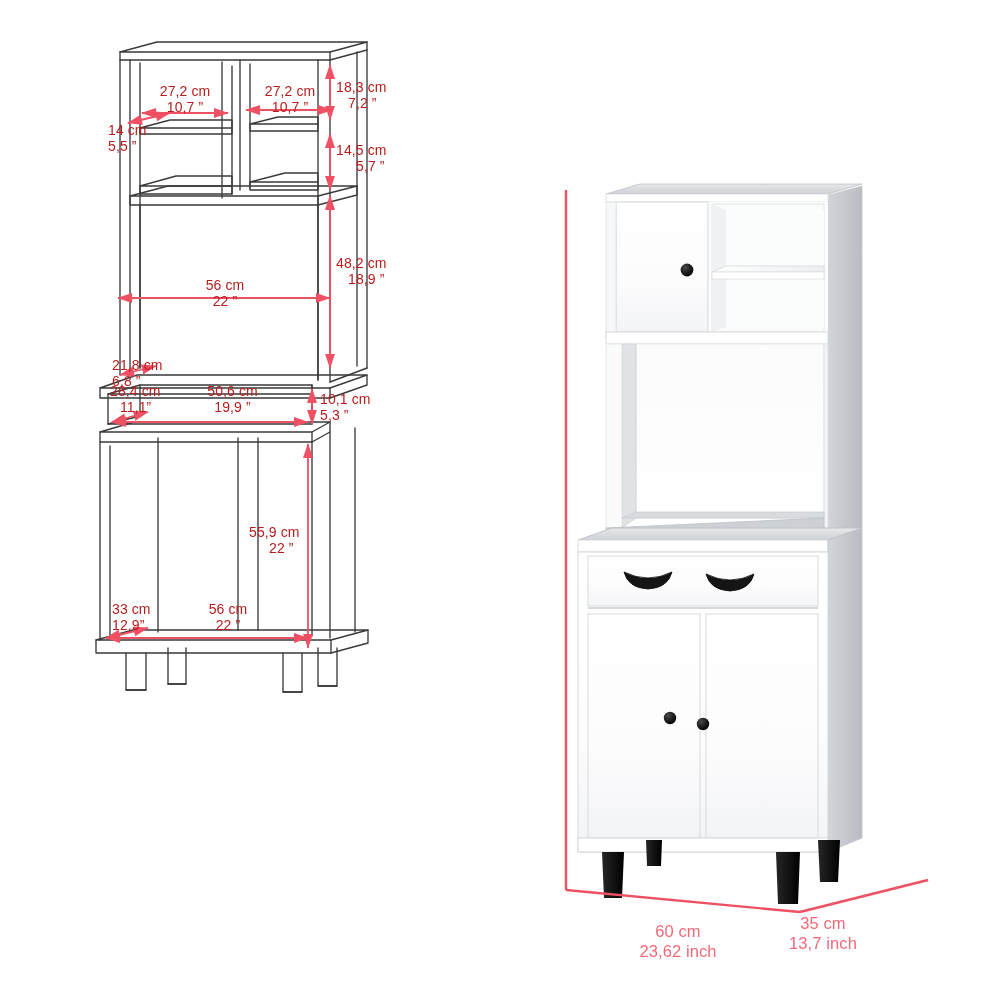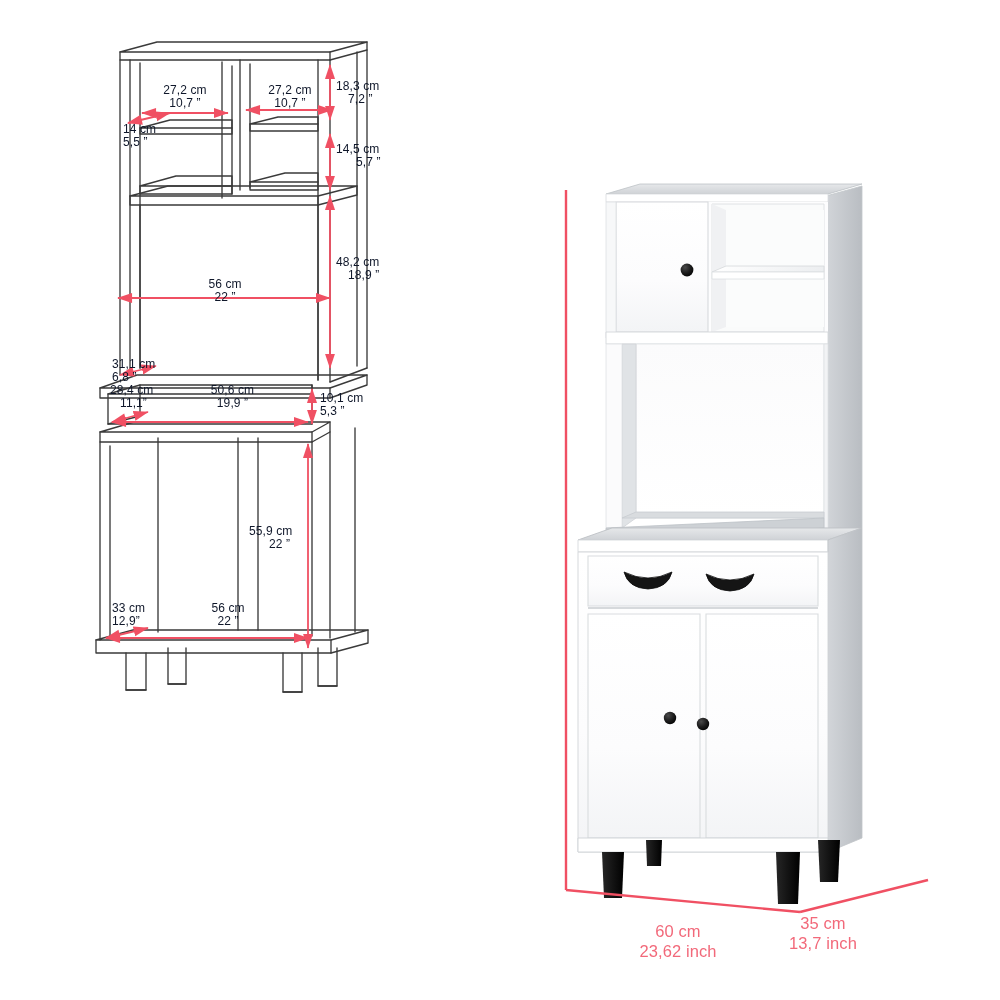--- a/index.html
+++ b/index.html
@@ -23,23 +23,23 @@
   }
   svg.layer {
     position: absolute;
     left: 0; top: 0;
     width: 1000px;
     height: 1000px;
     overflow: visible;
   }
   .dim-label {
     position: absolute;
-    color: #0f172a;
+    color: #b91c1c;
     font-family: "Liberation Sans", "DejaVu Sans", sans-serif;
-    font-size: 12px;
+    font-size: 14px;
     line-height: 1.12;
     white-space: pre;
     letter-spacing: 0.1px;
     pointer-events: none;
   }
   .dim-label.center { text-align: center; }
   .dim-label.left   { text-align: left; }
   .dim-label.big {
     font-size: 16.5px;
     color: #f2697a;
@@ -188,31 +188,31 @@
       <line x1="106" y1="638" x2="148" y2="628" marker-start="url(#arS)" marker-end="url(#ar)"></line>
 
       <line x1="106" y1="638" x2="308" y2="638" marker-start="url(#arS)" marker-end="url(#ar)"></line>
     </g>
   </svg>
 
   <div class="dim-label center" style="left:140px; top:84px; width:90px;"><span>27,2 cm</span><br><span>10,7 ”</span></div>
 
   <div class="dim-label center" style="left:245px; top:84px; width:90px;"><span>27,2 cm</span><br><span>10,7 ”</span></div>
 
-  <div class="dim-label left" style="left:108px; top:123px; width:90px;margin-left:15px;"><span>14 cm</span><br><span>5,5 ”</span></div>
+  <div class="dim-label left" style="left:108px; top:123px; width:90px;"><span>14 cm</span><br><span>5,5 ”</span></div>
 
   <div class="dim-label left" style="left:336px; top:80px; width:90px;"><span>18,3 cm</span><br><span style="margin-left:12px;">7,2 ”</span></div>
 
   <div class="dim-label left" style="left:336px; top:143px; width:90px;"><span>14,5 cm</span><br><span style="margin-left:20px;">5,7 ”</span></div>
 
   <div class="dim-label center" style="left:180px; top:278px; width:90px;"><span>56 cm</span><br><span>22 ”</span></div>
 
   <div class="dim-label left" style="left:336px; top:256px; width:95px;"><span>48,2 cm</span><br><span style="margin-left:12px;">18,9 ”</span></div>
 
-  <div class="dim-label left" style="left:112px; top:358px; width:95px;"><span>31,1 cm</span><br><span>6,8 ”</span></div>
+  <div class="dim-label left" style="left:112px; top:358px; width:95px;"><span>21,8 cm</span><br><span>6,8 ”</span></div>
 
   <div class="dim-label left" style="left:110px; top:384px; width:95px;"><span>28,4 cm</span><br><span style="margin-left:10px;">11,1”</span></div>
 
   <div class="dim-label center" style="left:185px; top:384px; width:95px;"><span>50,6 cm</span><br><span>19,9 ”</span></div>
 
   <div class="dim-label left" style="left:320px; top:392px; width:95px;"><span>10,1 cm</span><br><span>5,3 ”</span></div>
 
   <div class="dim-label left" style="left:236px; top:525px; width:95px;margin-left:13px;"><span>55,9 cm</span><br><span style="margin-left:20px;">22 ”</span></div>
 
   <div class="dim-label left" style="left:112px; top:602px; width:95px;"><span>33 cm</span><br><span>12,9”</span></div>

